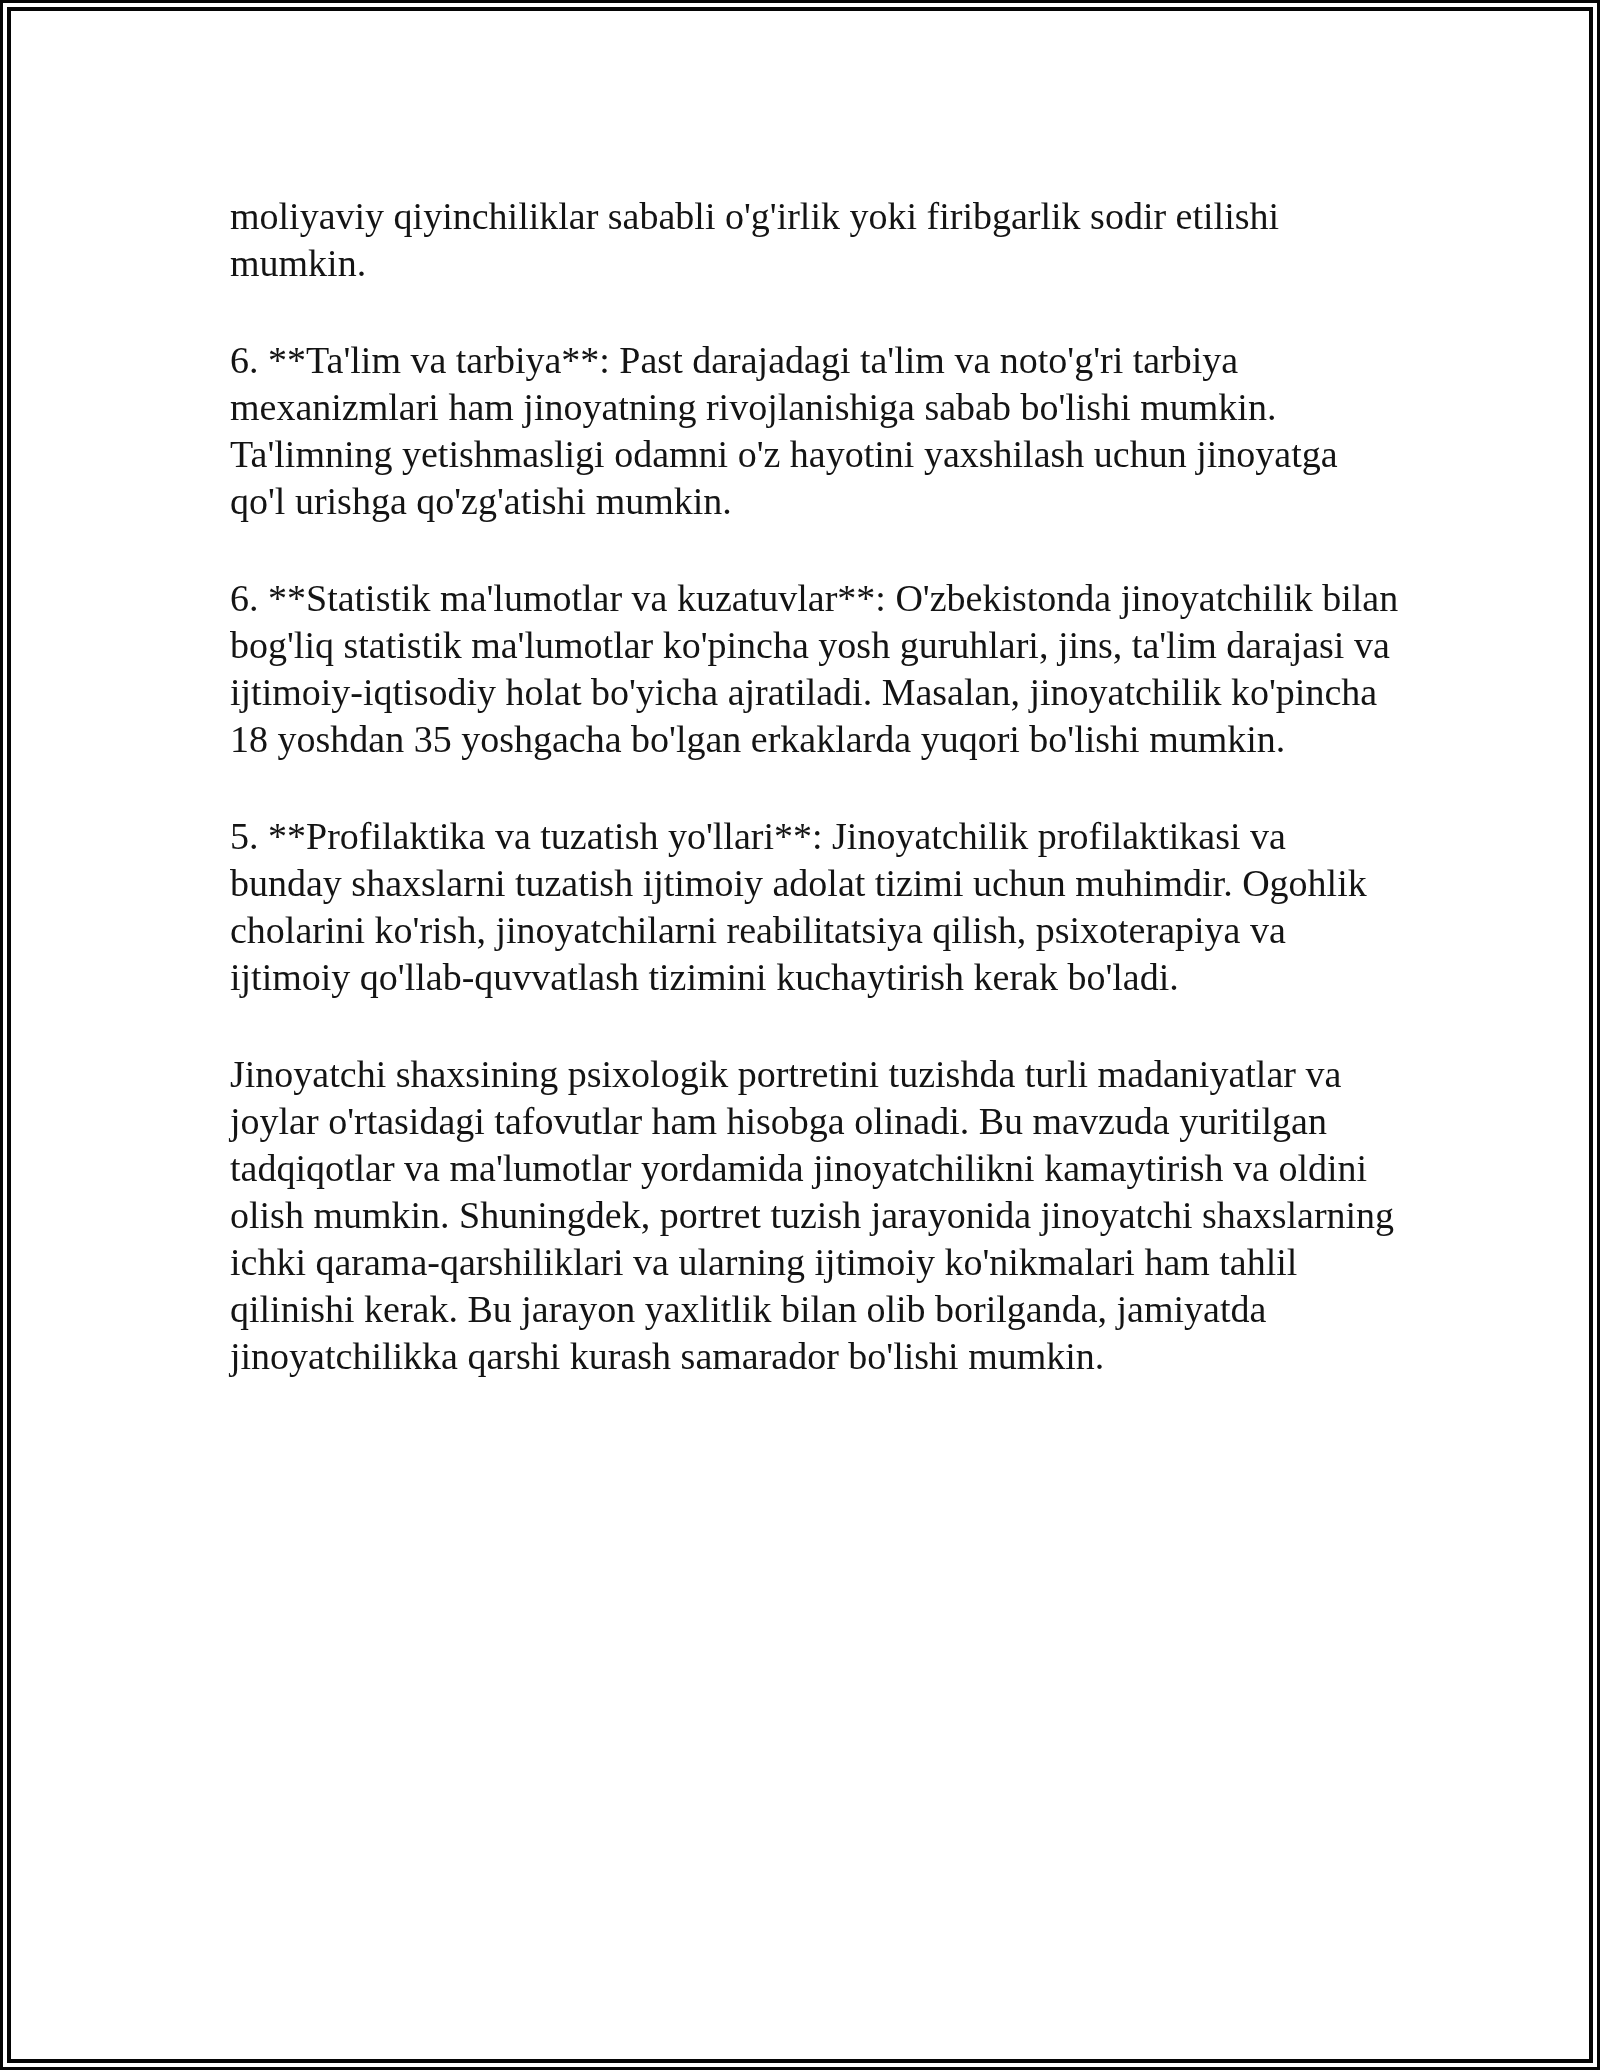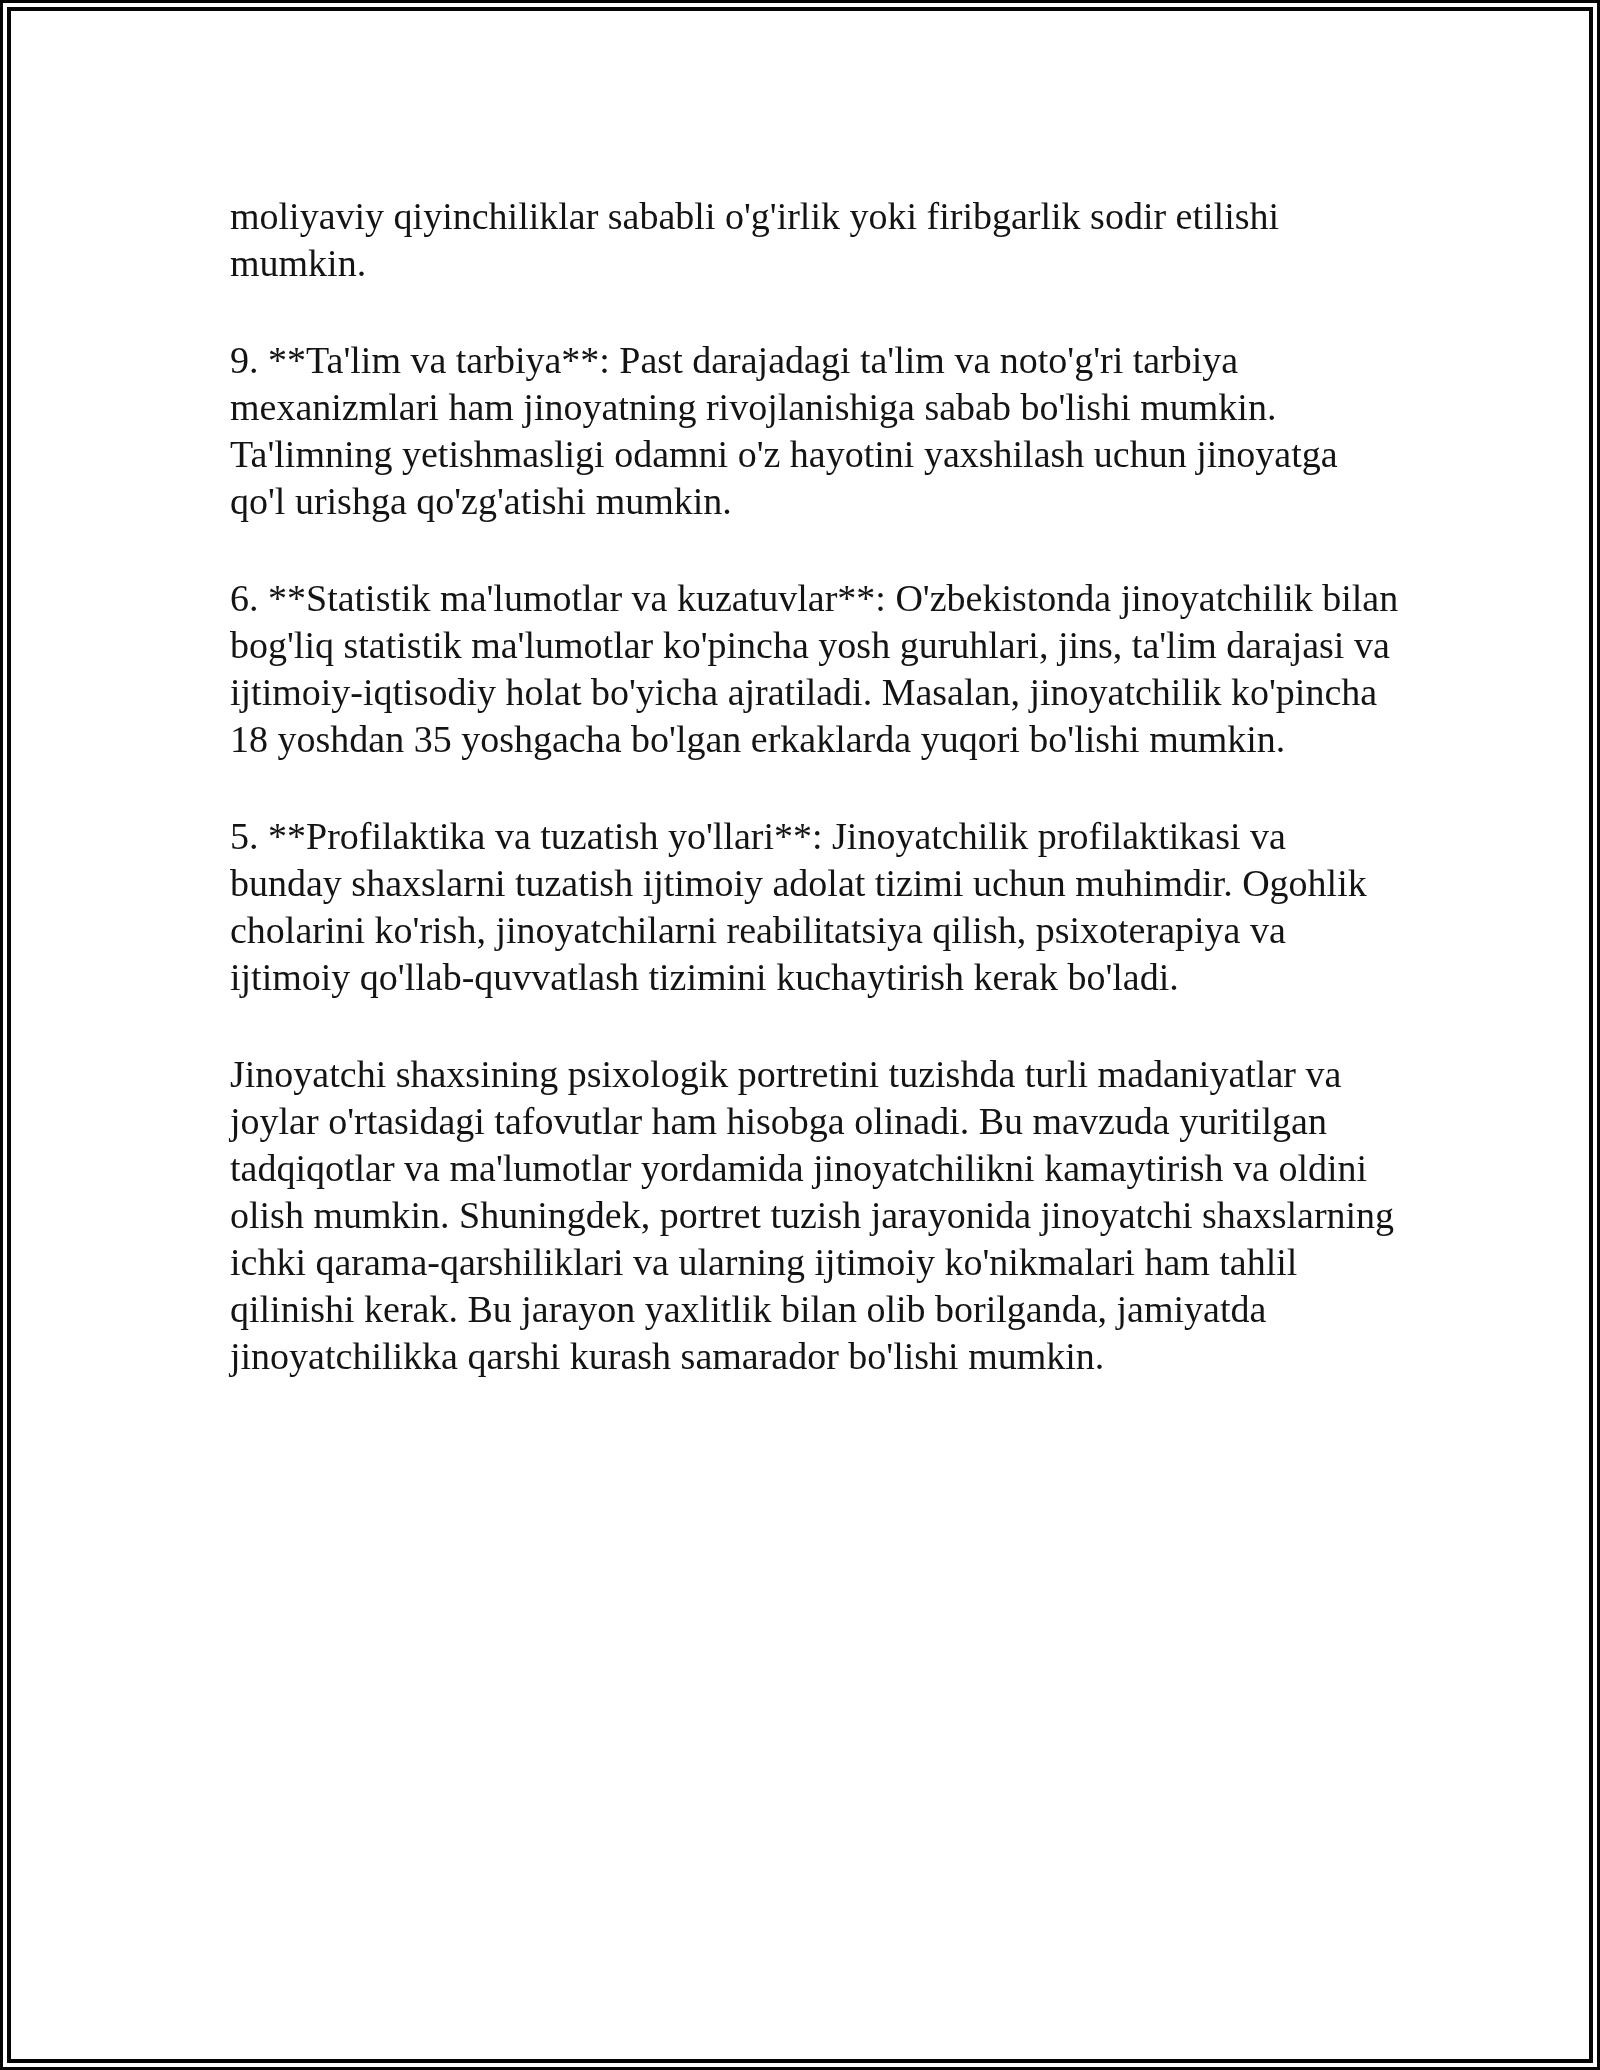--- a/index.html
+++ b/index.html
@@ -40,21 +40,21 @@
   }
 </style>
 </head>
 <body>
 
 <div class="page">
   <div class="inner-frame">
     <div class="content">
       <p>moliyaviy qiyinchiliklar sababli o'g'irlik yoki firibgarlik sodir etilishi
 mumkin.</p>
-      <p>9. **Ta'lim va tarbiya**: Past darajadagi ta'lim va noto'g'ri tarbiya
+      <p>6. **Ta'lim va tarbiya**: Past darajadagi ta'lim va noto'g'ri tarbiya
 mexanizmlari ham jinoyatning rivojlanishiga sabab bo'lishi mumkin.
 Ta'limning yetishmasligi odamni o'z hayotini yaxshilash uchun jinoyatga
 qo'l urishga qo'zg'atishi mumkin.</p>
       <p>6. **Statistik ma'lumotlar va kuzatuvlar**: O'zbekistonda jinoyatchilik bilan
 bog'liq statistik ma'lumotlar ko'pincha yosh guruhlari, jins, ta'lim darajasi va
 ijtimoiy-iqtisodiy holat bo'yicha ajratiladi. Masalan, jinoyatchilik ko'pincha
 18 yoshdan 35 yoshgacha bo'lgan erkaklarda yuqori bo'lishi mumkin.</p>
       <p>5. **Profilaktika va tuzatish yo'llari**: Jinoyatchilik profilaktikasi va
 bunday shaxslarni tuzatish ijtimoiy adolat tizimi uchun muhimdir. Ogohlik
 cholarini ko'rish, jinoyatchilarni reabilitatsiya qilish, psixoterapiya va

